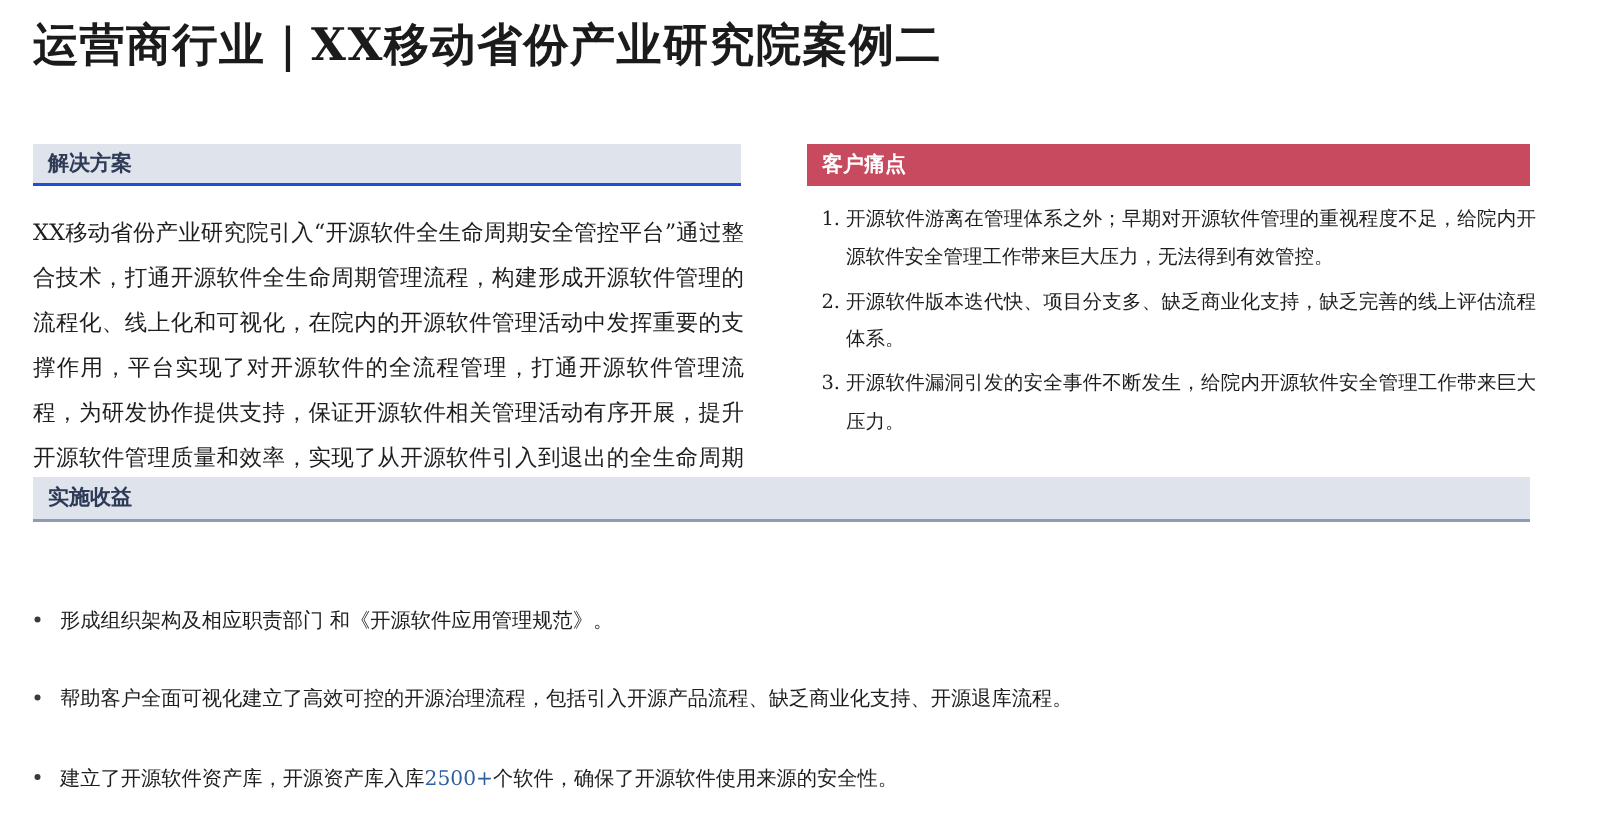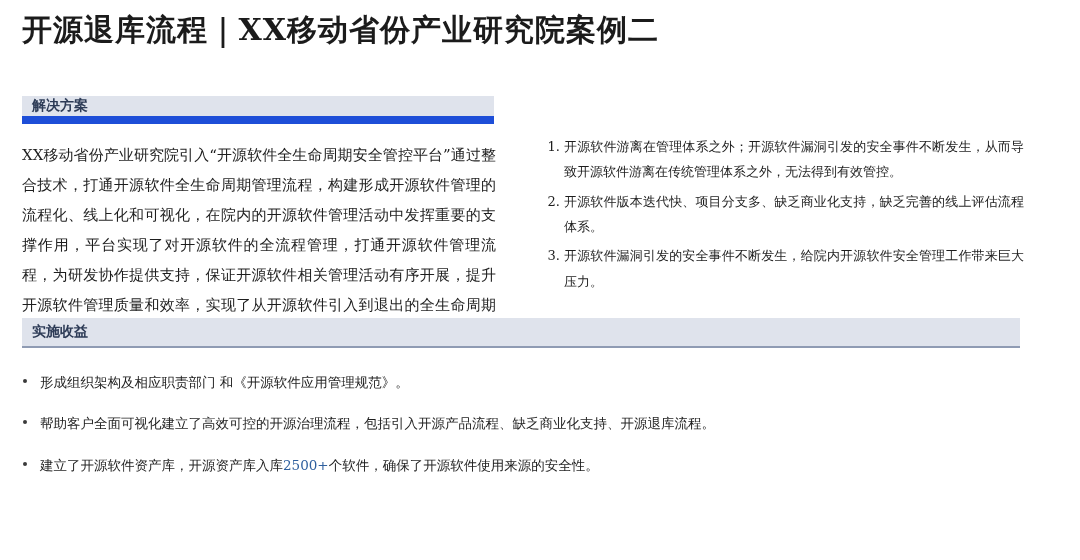--- a/index.html
+++ b/index.html
@@ -42,21 +42,21 @@
     display: flex;
     align-items: center;
     padding-left: 10px;
     font-family: "DejaVu Serif", "Liberation Serif", serif;
     font-size: 14px;
     font-weight: 700;
   }
   .sec-head.blue {
     background: #dfe3ec;
     color: #2d3b56;
-    border-bottom: 8px solid #1d4ed8;
+    border-bottom: 2px solid #1d4ed8;
   }
   .sec-head.red {
     background: #c74a5e;
     color: #ffffff;
   }
   .sec-head.wide {
     background: #dfe3ec;
     color: #2d3b56;
     border-bottom: 2px solid #8f9bb3;
   }
@@ -121,50 +121,54 @@
     font-family: "DejaVu Serif", "Liberation Serif", serif;
     font-size: 13.5px;
     color: #1e1e1e;
   }
   .benefit-list li {
     position: relative;
     padding-left: 18px;
     margin-bottom: 21px;
     line-height: 1.5;
     white-space: nowrap;
+    margin-top: 32px;
   }
   .benefit-list li .dot {
     position: absolute;
     left: 1px;
     top: 7px;
     width: 4px;
     height: 4px;
     background: #3a3a3a;
     border-radius: 50%;
   }
   .accent-blue { color: #2e5f9e; }
 </style>
 </head>
 <body>
 
 <div class="slide">
 
-  <div class="slide-title">开源退库流程｜XX移动省份产业研究院案例二</div>
+  <div class="slide-title">运营商行业｜XX移动省份产业研究院案例二</div>
 
   <div id="solution-head" class="sec-head blue">
     <span>解决方案</span>
   </div>
 
   <div class="solution-body">XX移动省份产业研究院引入“开源软件全生命周期安全管控平台”通过整合技术，打通开源软件全生命周期管理流程，构建形成开源软件管理的流程化、线上化和可视化，在院内的开源软件管理活动中发挥重要的支撑作用，平台实现了对开源软件的全流程管理，打通开源软件管理流程，为研发协作提供支持，保证开源软件相关管理活动有序开展，提升开源软件管理质量和效率，实现了从开源软件引入到退出的全生命周期闭环管理。</div>
 
+  <div id="pain-head" class="sec-head red">
+    <span>客户痛点</span>
+  </div>
 
   <ul class="pain-list">
     <li>
       <span class="num">1.</span>
-      <span>开源软件游离在管理体系之外；开源软件漏洞引发的安全事件不断发生，从而导致开源软件游离在传统管理体系之外，无法得到有效管控。</span>
+      <span>开源软件游离在管理体系之外；早期对开源软件管理的重视程度不足，给院内开源软件安全管理工作带来巨大压力，无法得到有效管控。</span>
     </li>
     <li>
       <span class="num">2.</span>
       <span>开源软件版本迭代快、项目分支多、缺乏商业化支持，缺乏完善的线上评估流程体系。</span>
     </li>
     <li>
       <span class="num">3.</span>
       <span>开源软件漏洞引发的安全事件不断发生，给院内开源软件安全管理工作带来巨大压力。</span>
     </li>
   </ul>

